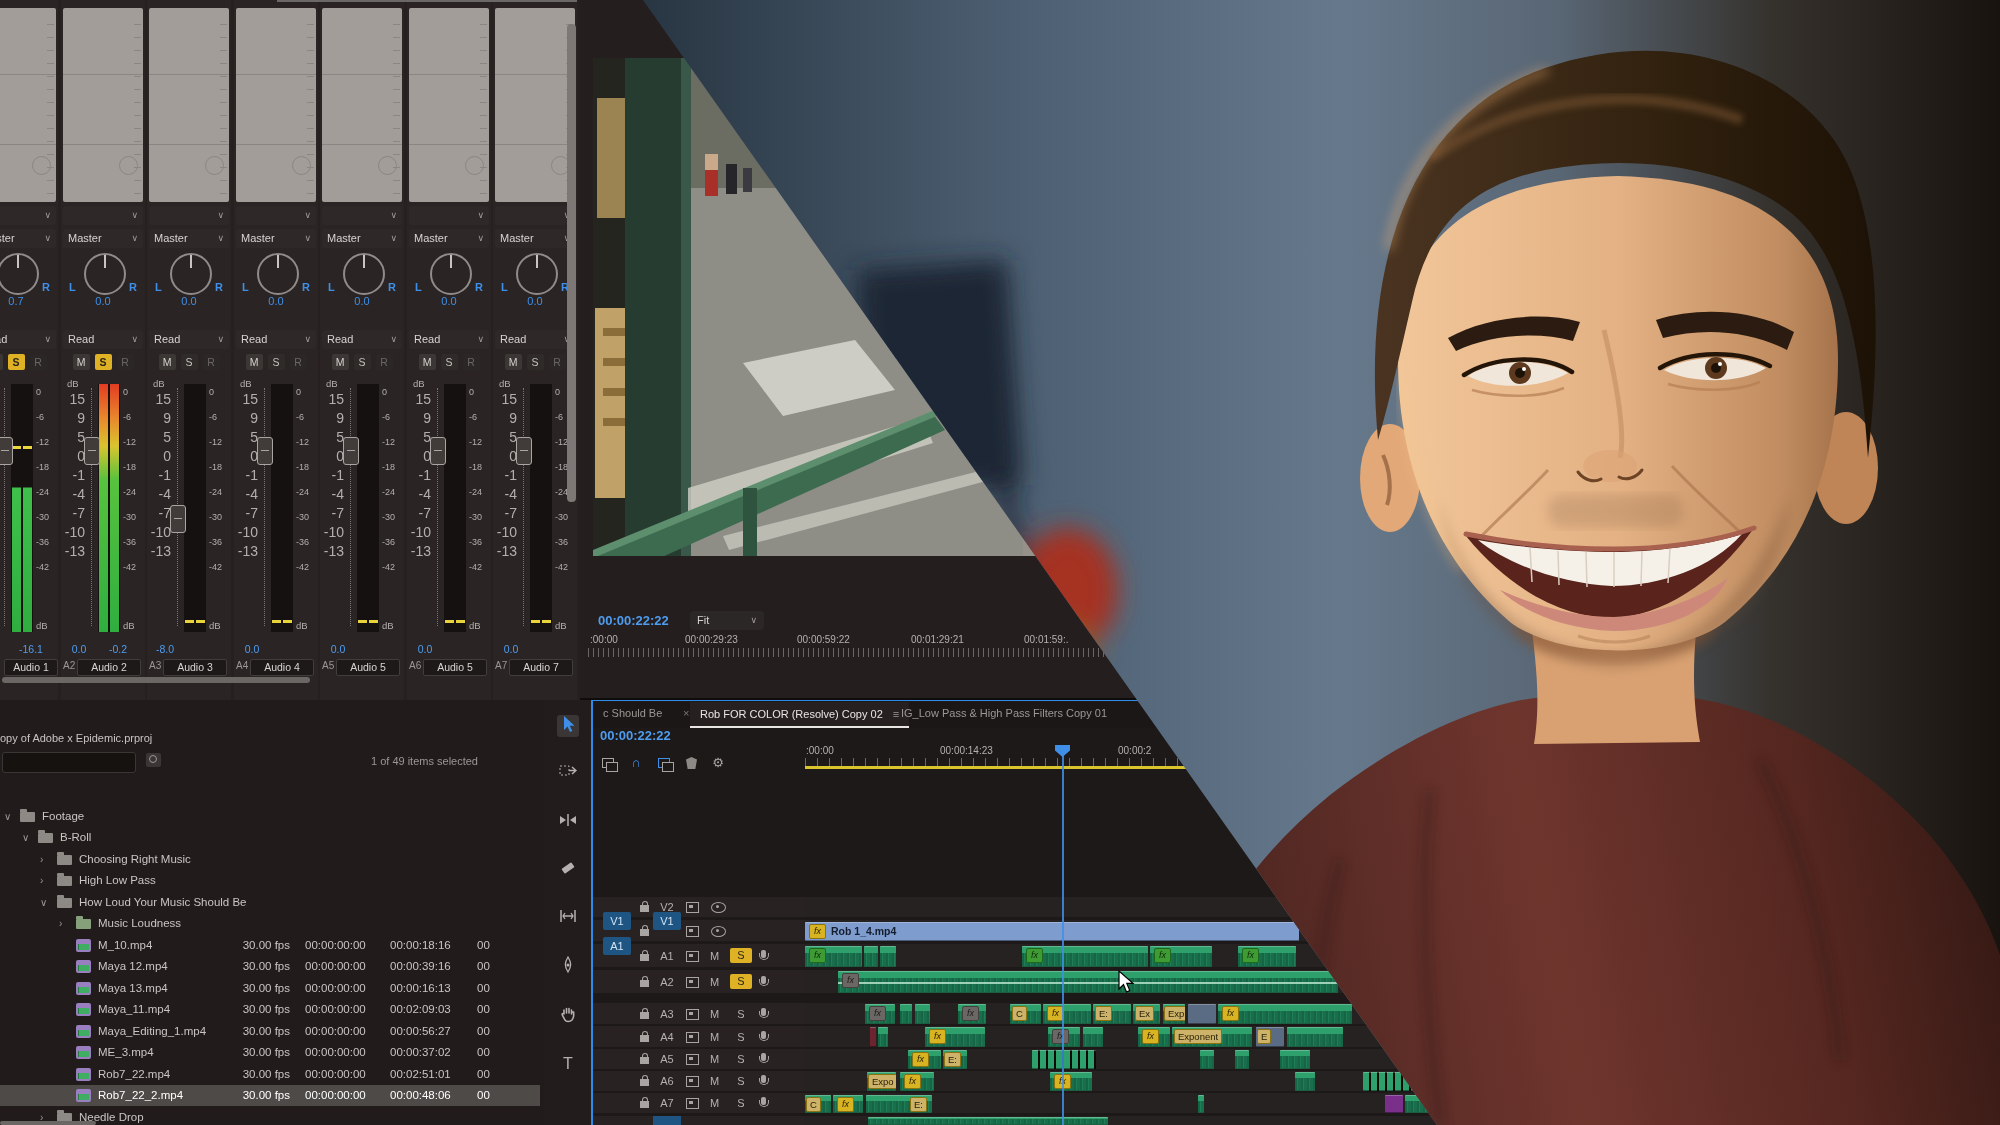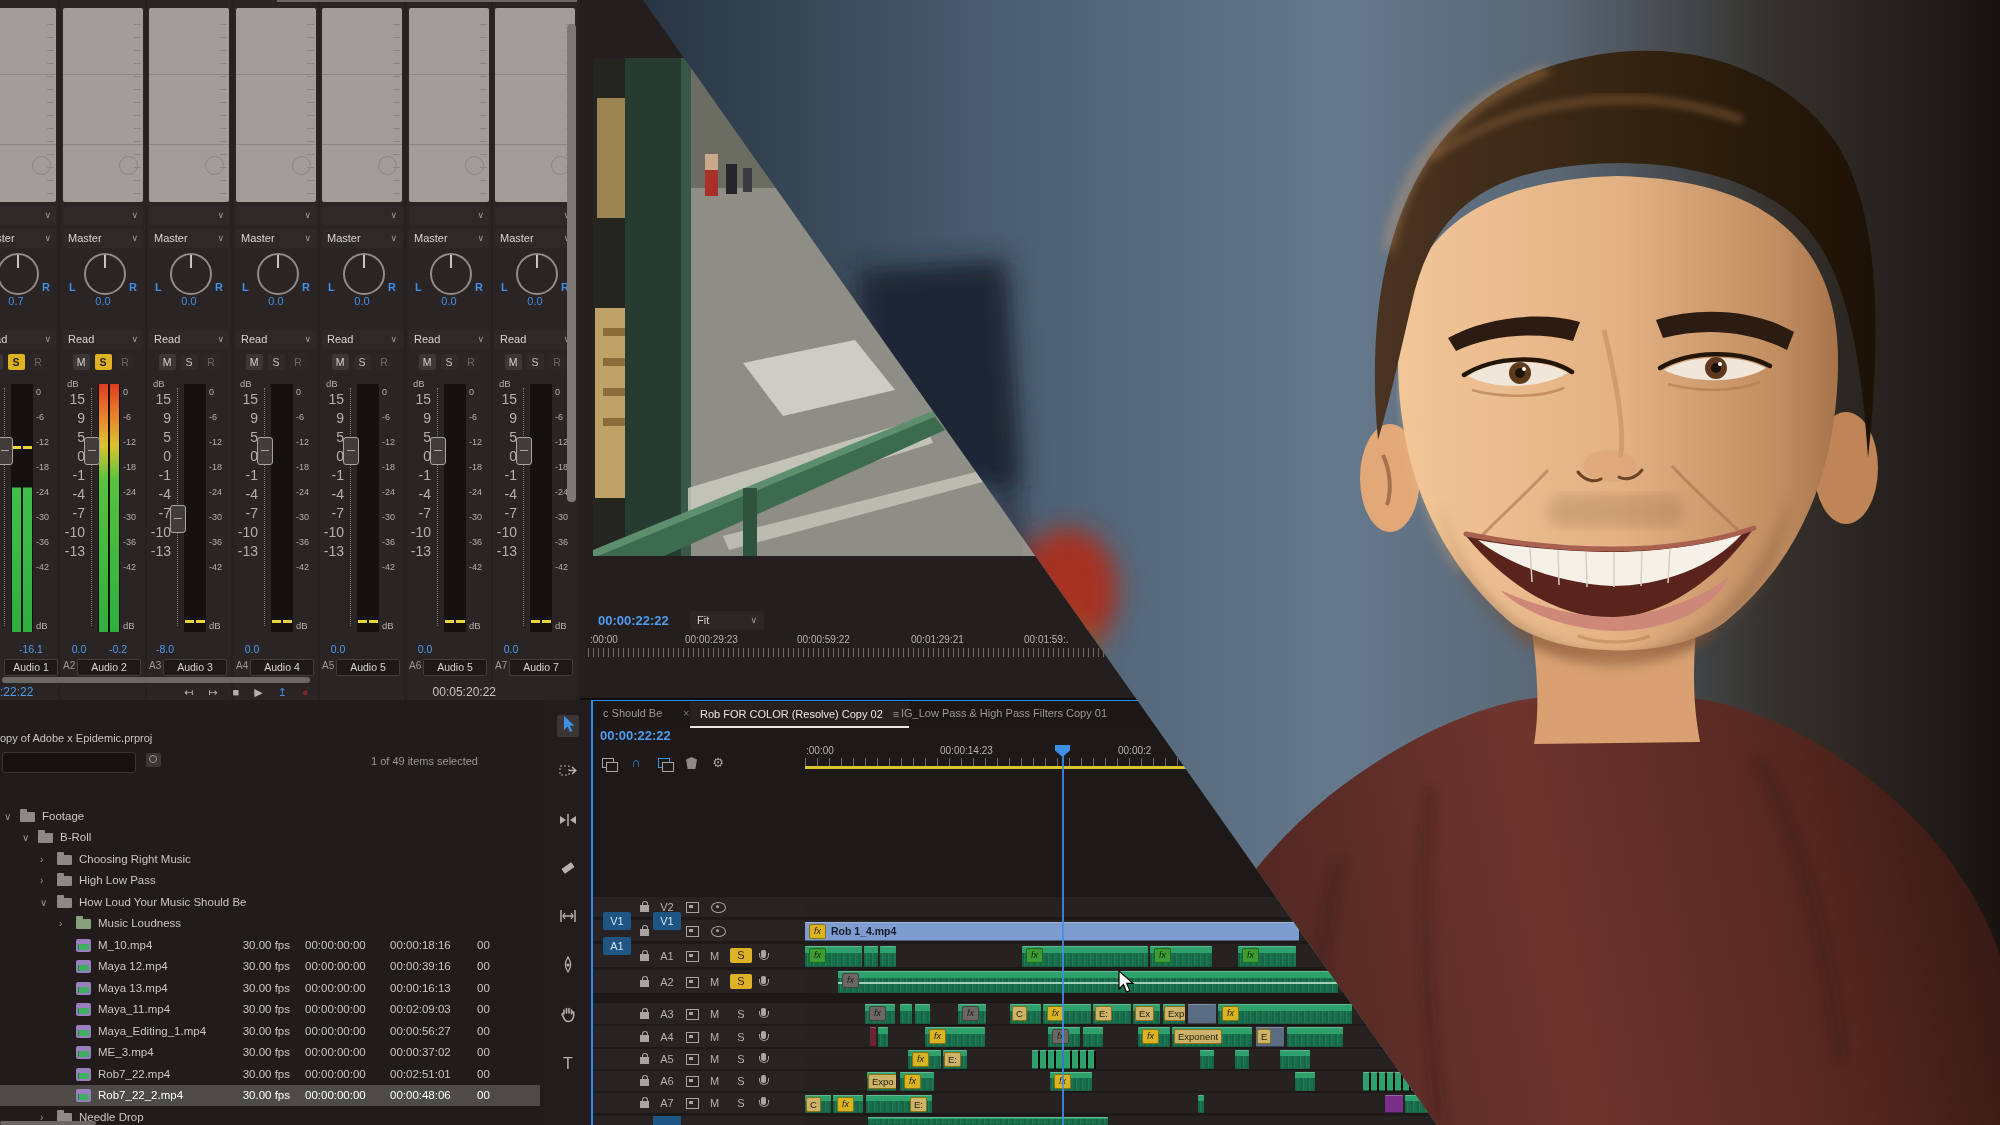--- a/index.html
+++ b/index.html
@@ -576,32 +576,20 @@
           <span class="v1">0.0</span>
           <span class="v2"></span>
         </div>
     <div class="namerow">
           <span class="pfx">A7</span>
           <span class="nbox">Audio 7</span>
         </div>
   </div>
   <i id="mixhsb"></i>
   <i id="mixvsb"></i>
-  <div id="transport">
-    <span id="tc-mix-l">:22:22</span>
-    <span style="position:absolute;left:178px;">
-      <span class="ticon">↤</span>
-      <span class="ticon">↦</span>
-      <span class="ticon">■</span>
-      <span class="ticon">▶</span>
-      <span class="ticon" style="color:#3f8fe8">↥</span>
-      <span class="ticon" style="color:#7a2a22">●</span>
-    </span>
-    <span id="tc-mix-r">00:05:20:22</span>
-  </div>
 </div>
 <i id="topstrip"></i>
 
 <div id="monitor">
   <div id="mon-video">
     <svg width="885" height="498" viewBox="0 0 885 498">
       <rect x="0" y="0" width="885" height="498" fill="#56584f"></rect>
       <rect x="95" y="0" width="790" height="498" fill="#8e8e86"></rect>
       <rect x="95" y="0" width="790" height="130" fill="#6b6d63"></rect>
       <rect x="0" y="0" width="95" height="498" fill="#24251f"></rect>

